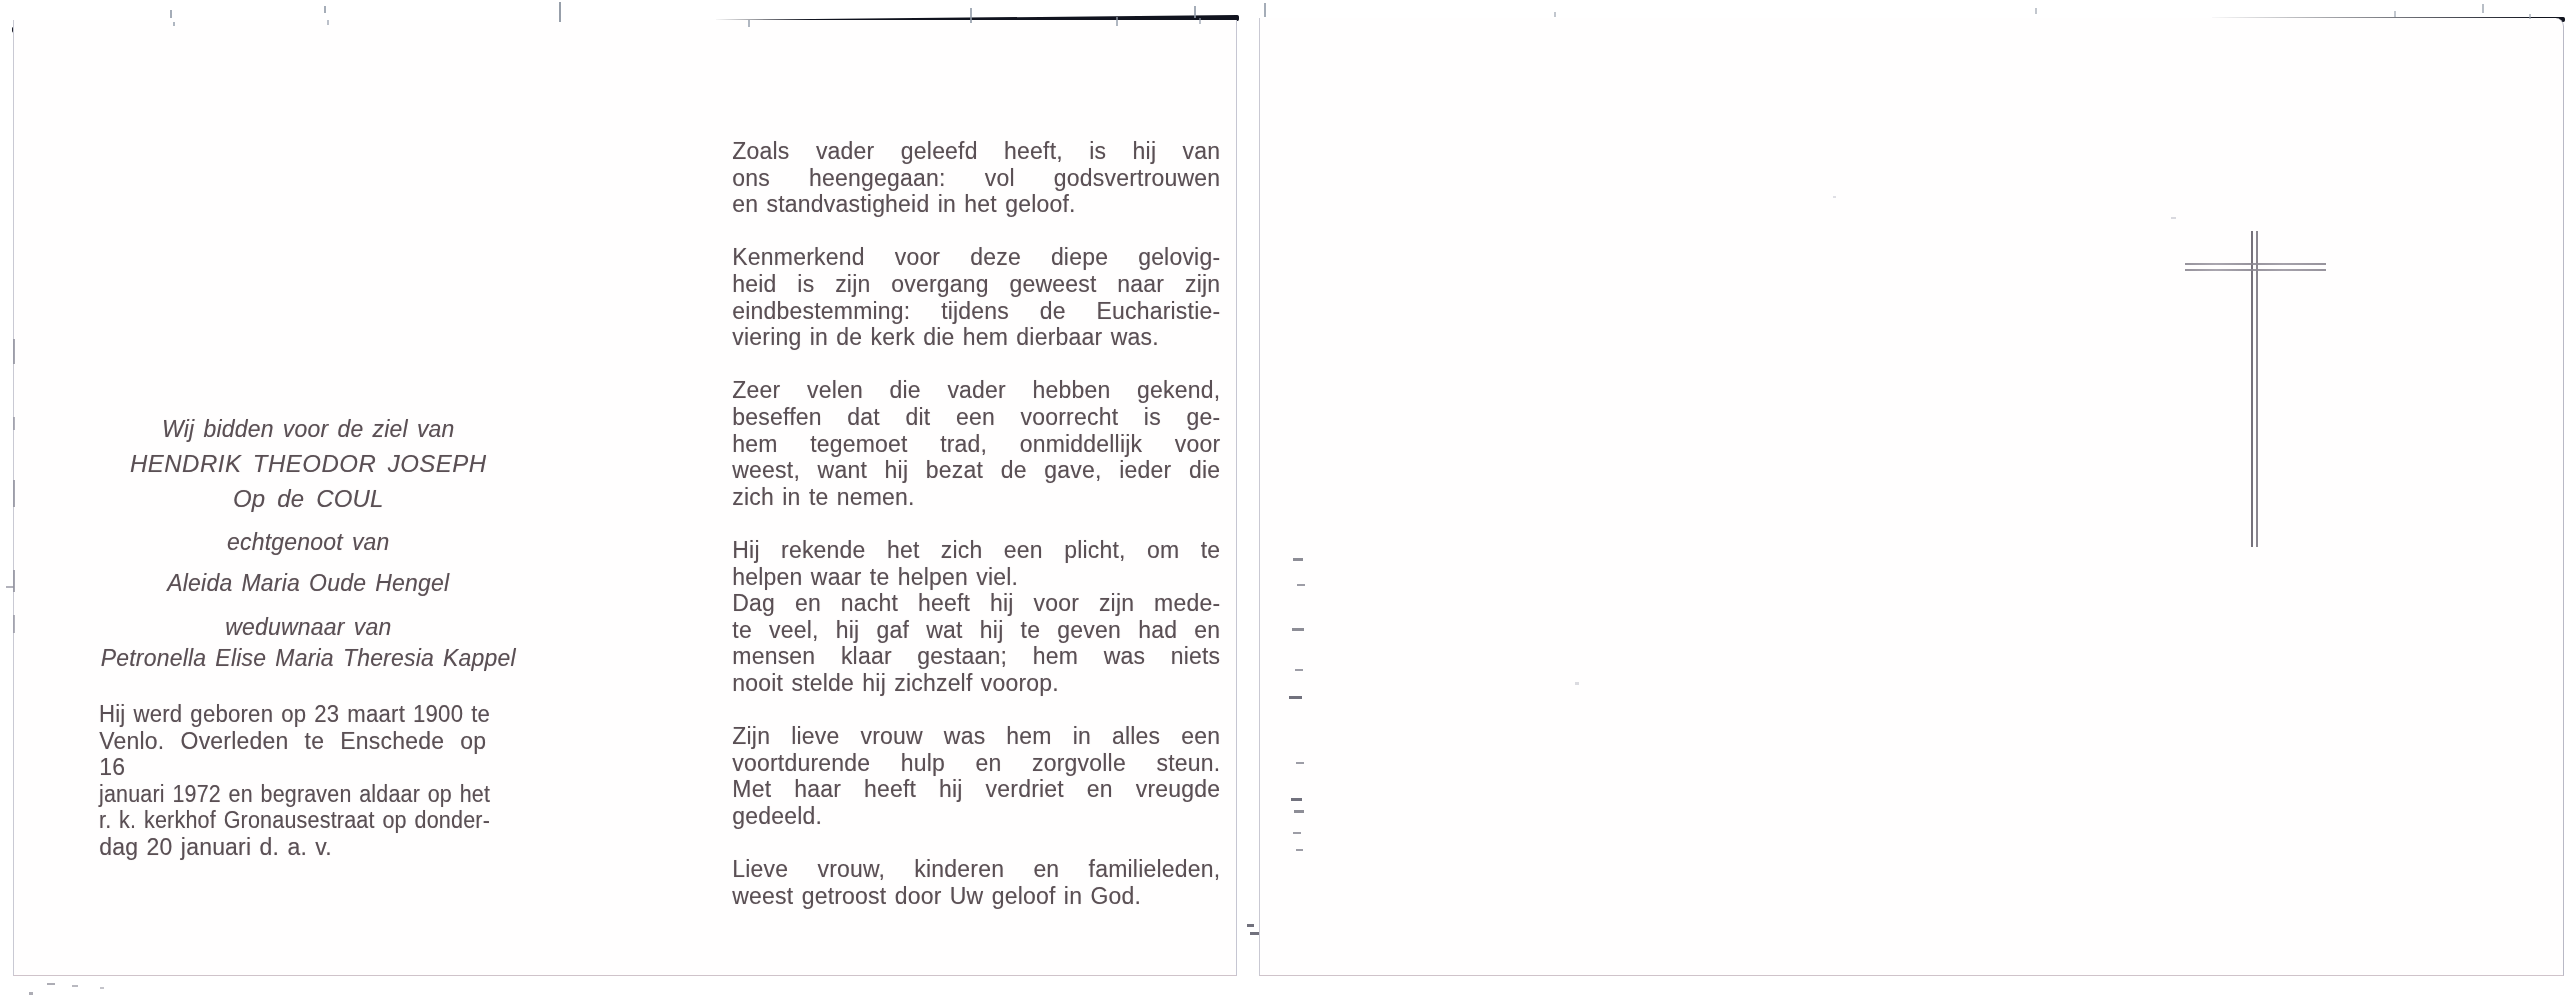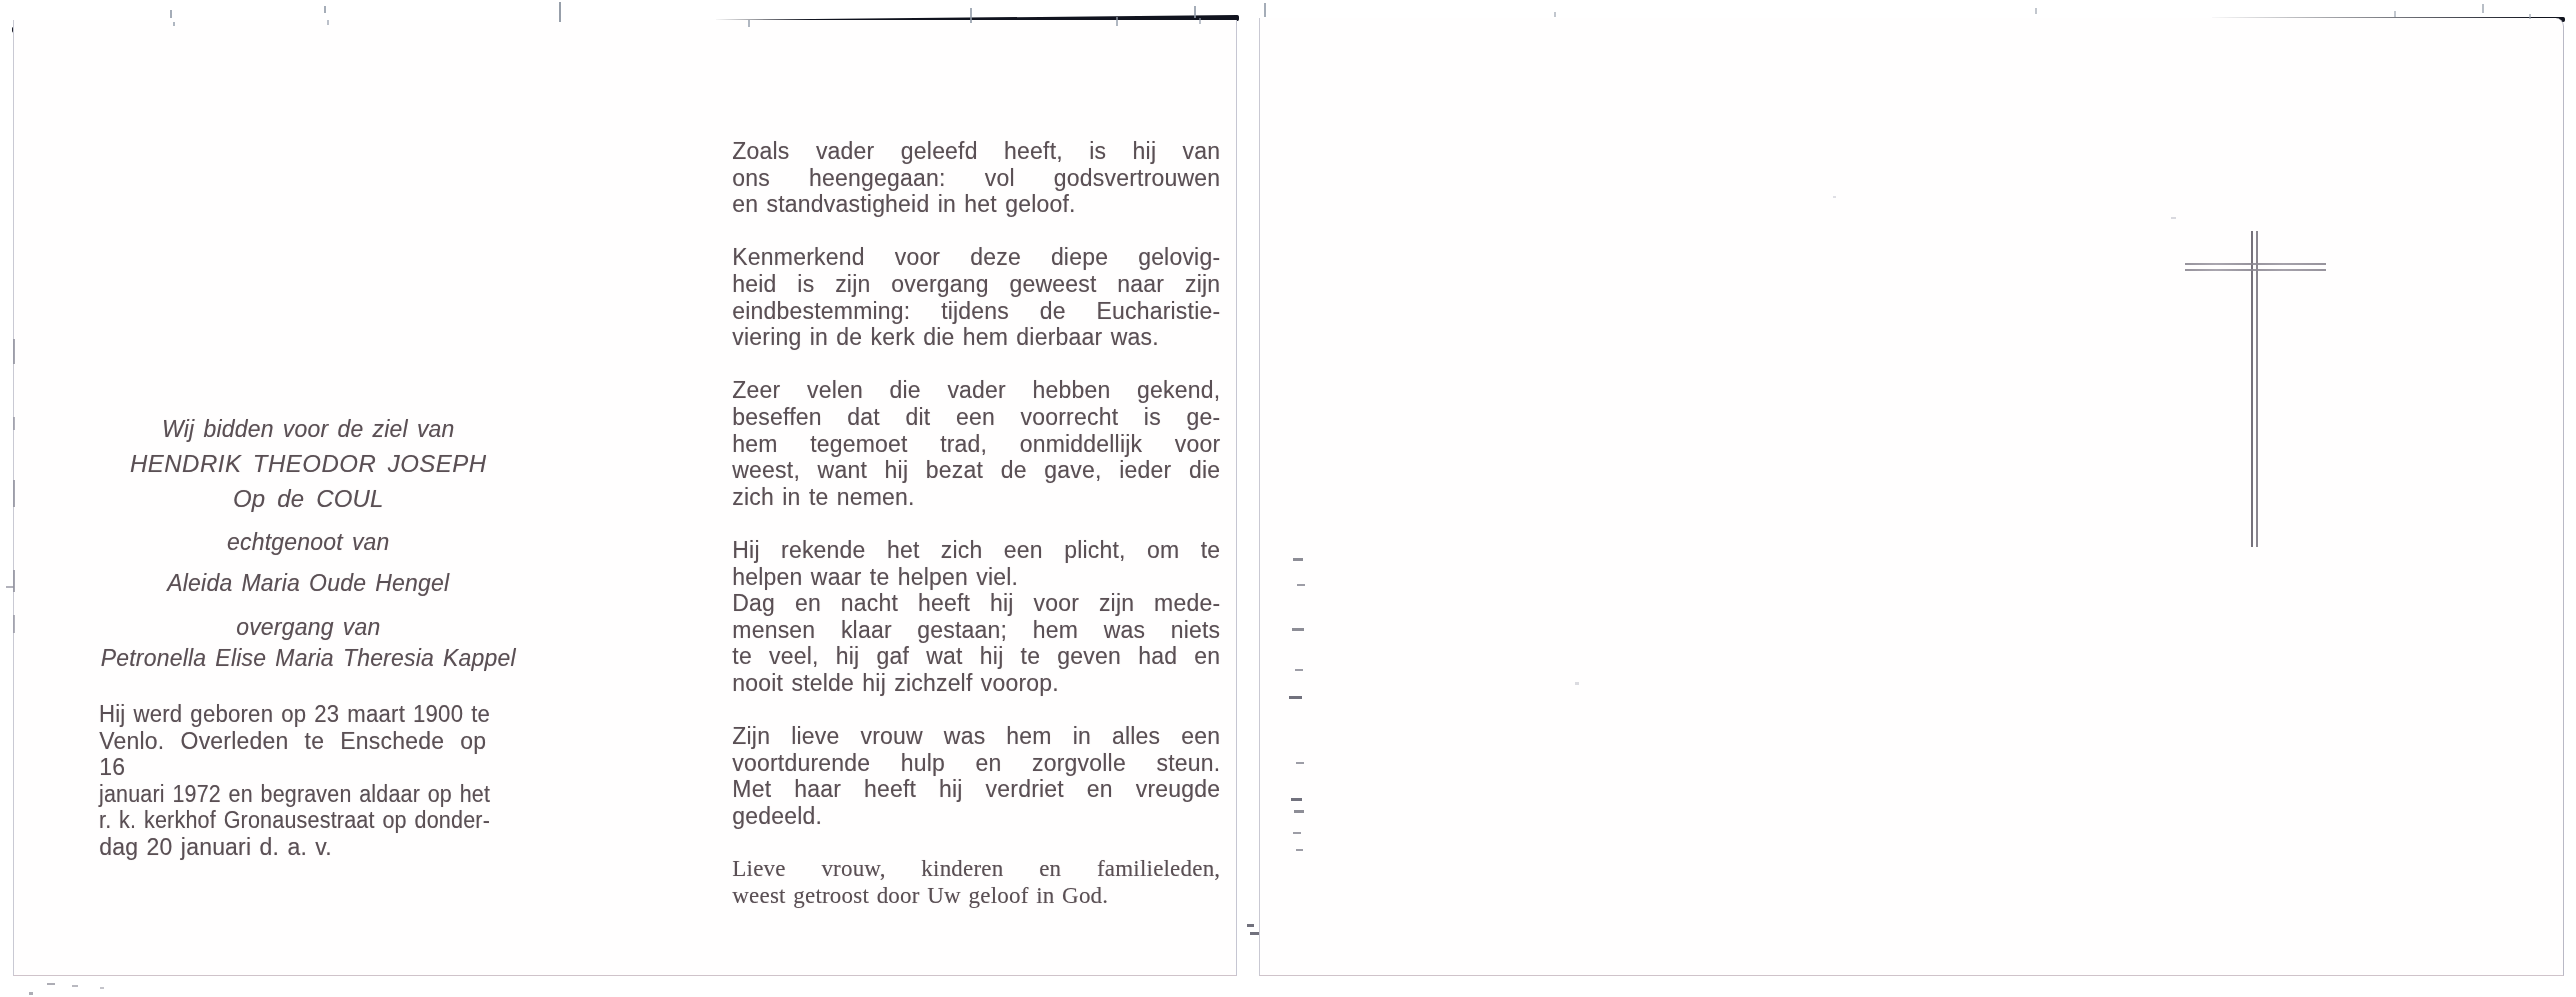--- a/index.html
+++ b/index.html
@@ -28,21 +28,21 @@
   .cline{position:absolute;left:53px;width:482px;text-align:center;
     font-size:23px;line-height:26.6px;word-spacing:2.5px;letter-spacing:0.2px;
     white-space:nowrap;font-style:italic;}
   .name-caps{font-size:24px;word-spacing:4.2px;letter-spacing:0.5px;}
   .name-sub{font-size:24px;word-spacing:5px;}
 
   .flowtext{position:absolute;font-size:23px;letter-spacing:0.2px;}
   .life-paragraph{left:85px;top:681px;width:387px;}
   .memorial-col{left:718px;top:118px;width:488px;}
   .para{margin:0 0 26.6px 0;}
-  .para:last-child{margin-bottom:0;font-family:Liberation Serif, serif;}
+  .para:last-child{margin-bottom:0;}
   .tline{line-height:26.6px;word-spacing:1.7px;white-space:nowrap;}
   .tline.just{text-align:justify;text-align-last:justify;white-space:normal;}
 
   
   .cross{position:absolute;left:925px;top:213px;width:141px;height:316px;}
   .cross .v{position:absolute;top:0;width:1.7px;height:316px;background:#75717b;}
   .cross .v1{left:66px;}
   .cross .v2{left:71px;opacity:.85;}
   .cross .h{position:absolute;left:0;width:141px;height:1.7px;opacity:.9;
     background:linear-gradient(90deg,#8b8791,#a09ca6 22%,#8b8791 47%,#9b97a1 70%,#8b8791);}
@@ -60,21 +60,21 @@
   <div class="top-edge top-edge-right"></div>
 
   <div class="page page-left">
 
     <div>
       <div class="cline ink" style="top:396px">Wij bidden voor de ziel van</div>
       <div class="cline ink name-caps" style="top:431px">HENDRIK THEODOR JOSEPH</div>
       <div class="cline ink name-sub" style="top:466px">Op de COUL</div>
       <div class="cline ink" style="top:509px">echtgenoot van</div>
       <div class="cline ink" style="top:550px">Aleida Maria Oude Hengel</div>
-      <div class="cline ink" style="top:594px">overgang van</div>
+      <div class="cline ink" style="top:594px">weduwnaar van</div>
       <div class="cline ink" style="top:625px">Petronella Elise Maria Theresia Kappel</div>
       <div class="flowtext ink life-paragraph">
           <div class="tline" style="transform: scaleX(0.965053); transform-origin: 0px 50%;"><span>Hij werd geboren op 23 maart 1900 te</span></div>
           <div class="tline just"><span>Venlo. Overleden te Enschede op 16</span></div>
           <div class="tline" style="transform: scaleX(0.932554); transform-origin: 0px 50%;"><span>januari 1972 en begraven aldaar op het</span></div>
           <div class="tline" style="transform: scaleX(0.936154); transform-origin: 0px 50%;"><span>r. k. kerkhof Gronausestraat op donder-</span></div>
           <div class="tline"><span>dag 20 januari d. a. v.</span></div>
         </div>
     </div>
 
@@ -94,22 +94,22 @@
           <div class="tline just"><span>Zeer velen die vader hebben gekend,</span></div>
           <div class="tline just"><span>beseffen dat dit een voorrecht is ge-</span></div>
           <div class="tline just"><span>hem tegemoet trad, onmiddellijk voor</span></div>
           <div class="tline just"><span>weest, want hij bezat de gave, ieder die</span></div>
           <div class="tline"><span>zich in te nemen.</span></div>
         </div>
       <div class="para">
           <div class="tline just"><span>Hij rekende het zich een plicht, om te</span></div>
           <div class="tline"><span>helpen waar te helpen viel.</span></div>
           <div class="tline just"><span>Dag en nacht heeft hij voor zijn mede-</span></div>
+          <div class="tline just"><span>te veel, hij gaf wat hij te geven had en</span></div>
           <div class="tline just"><span>mensen klaar gestaan; hem was niets</span></div>
-          <div class="tline just"><span>te veel, hij gaf wat hij te geven had en</span></div>
           <div class="tline"><span>nooit stelde hij zichzelf voorop.</span></div>
         </div>
       <div class="para">
           <div class="tline just"><span>Zijn lieve vrouw was hem in alles een</span></div>
           <div class="tline just"><span>voortdurende hulp en zorgvolle steun.</span></div>
           <div class="tline just"><span>Met haar heeft hij verdriet en vreugde</span></div>
           <div class="tline"><span>gedeeld.</span></div>
         </div>
       <div class="para">
           <div class="tline just"><span>Lieve vrouw, kinderen en familieleden,</span></div>

